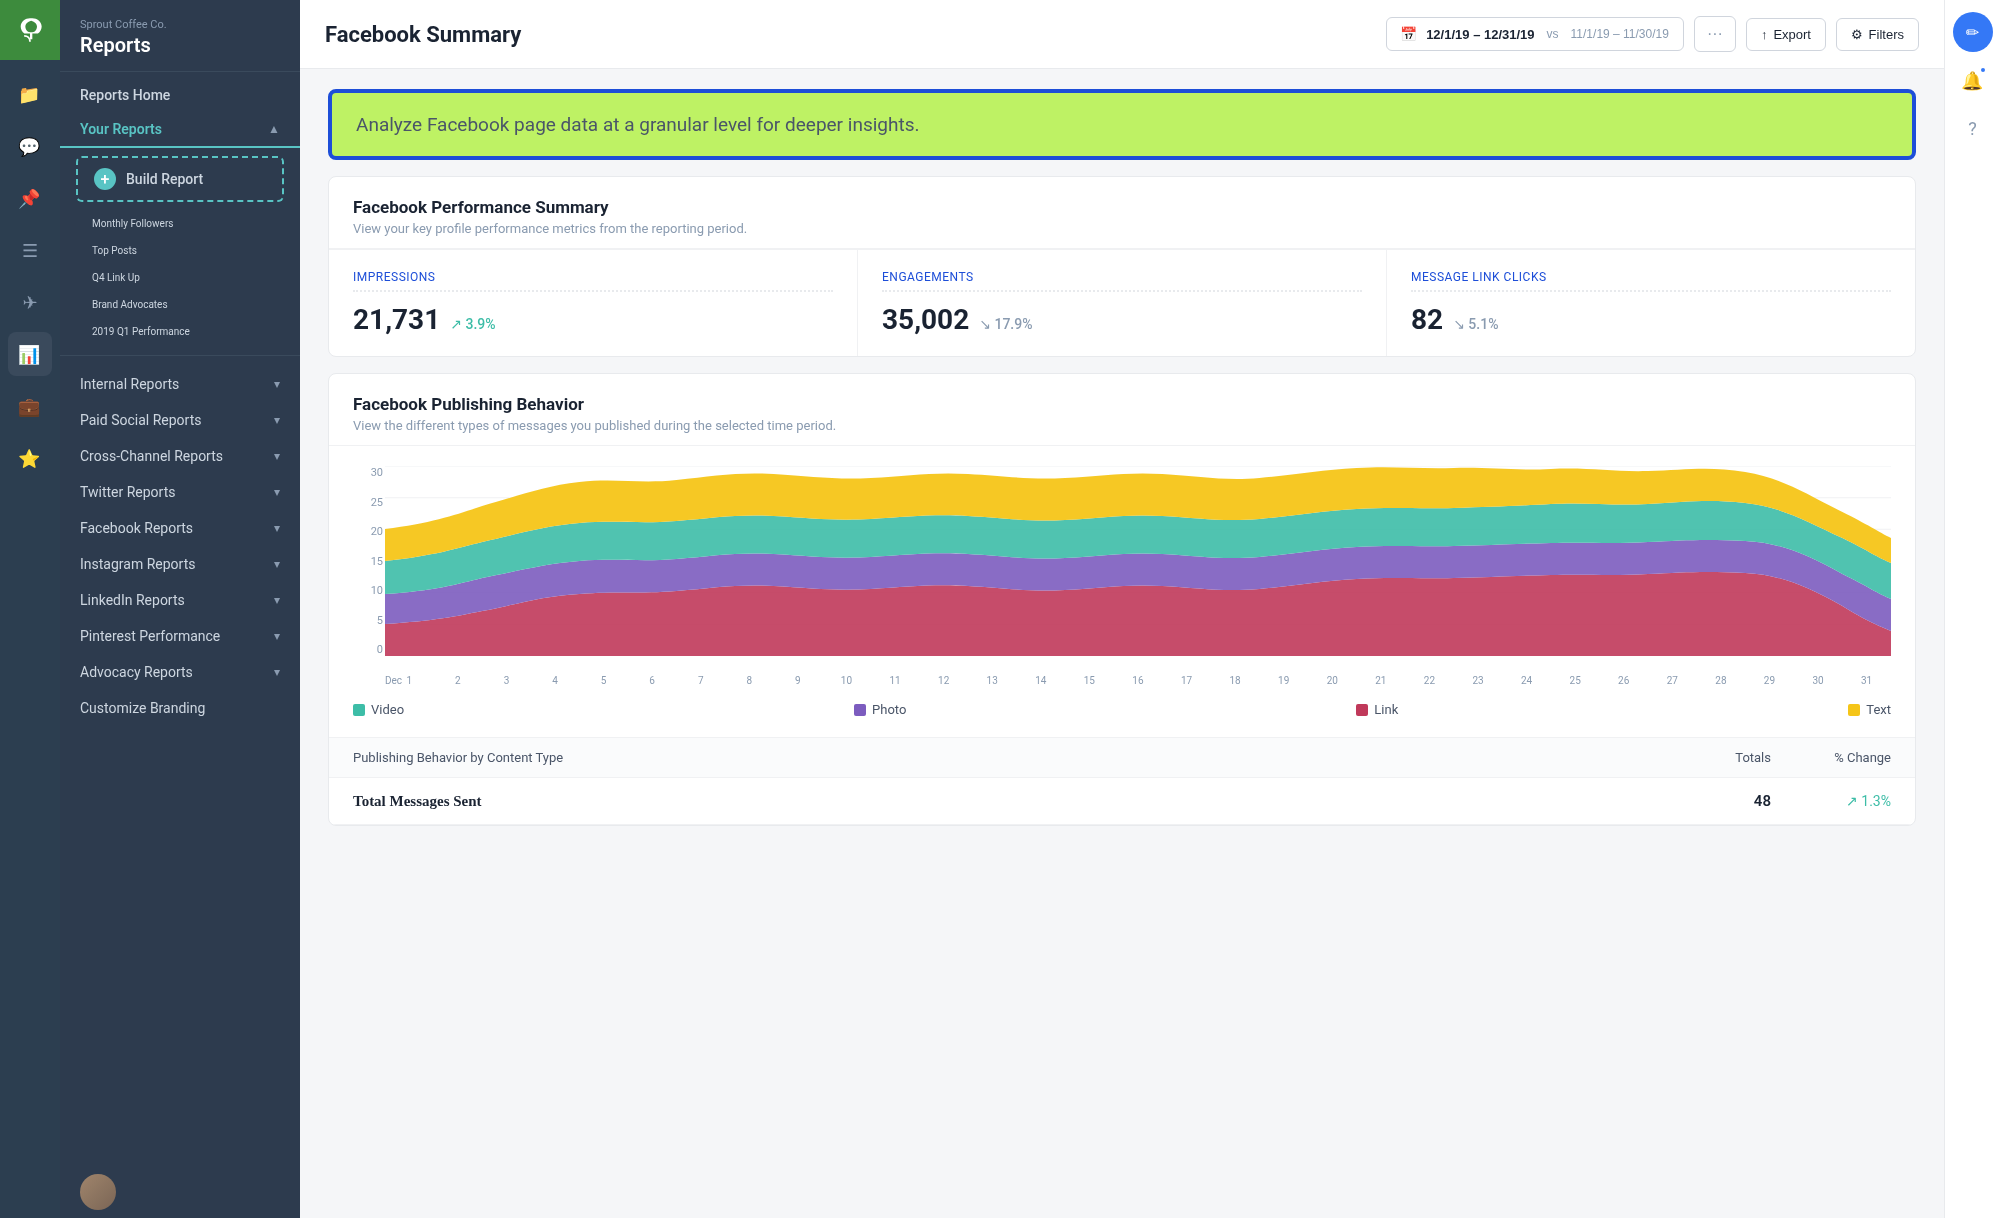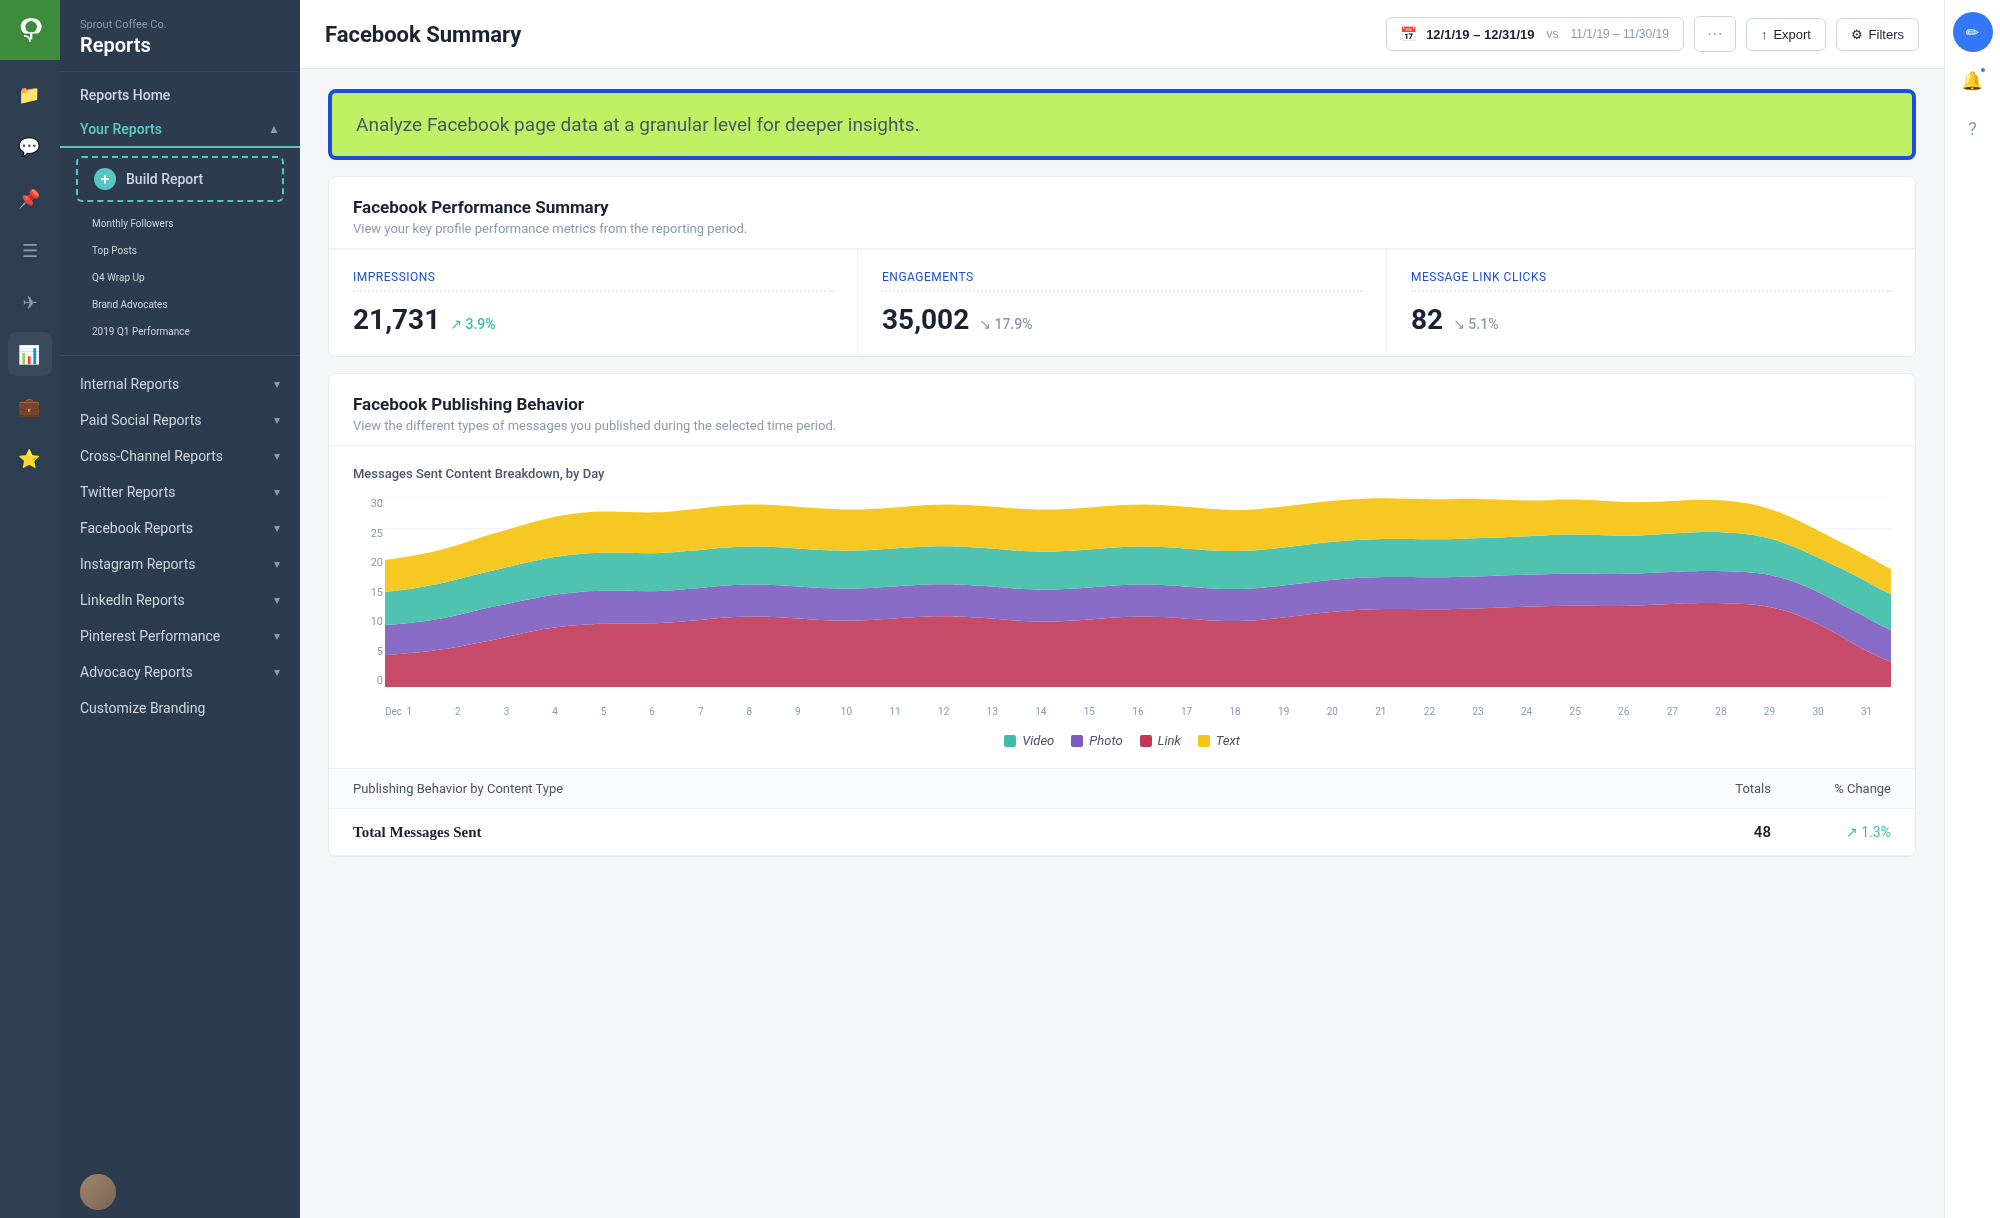--- a/index.html
+++ b/index.html
@@ -351,24 +351,23 @@
       position: absolute;
       left: 0;
       bottom: 0;
     }
     .chart-svg {
       width: 100%;
       height: 100%;
     }
     .chart-legend {
       display: flex;
-      justify-content: center;
+      justify-content: space-between;
       gap: 17px;
       margin-top: 16px;
-      font-style: italic;
     }
     .legend-item {
       display: flex;
       align-items: center;
       gap: 6px;
       font-size: 13px;
       color: #4a5568;
     }
     .legend-dot {
       width: 12px;
@@ -479,21 +478,21 @@
       <div class="plus-icon">+</div>
       <span>Build Report</span>
     </div>
     <div class="sidebar-sub-item">
       <span>Monthly Followers</span>
     </div>
     <div class="sidebar-sub-item">
       <span>Top Posts</span>
     </div>
     <div class="sidebar-sub-item">
-      <span>Q4 Wrap Up</span>
+      <span>Q4 Link Up</span>
     </div>
     <div class="sidebar-sub-item">
       <span>Brand Advocates</span>
     </div>
     <div class="sidebar-sub-item">
       <span>2019 Q1 Performance</span>
     </div>
   </div>
 
   <div class="sidebar-divider"></div>
@@ -606,21 +605,20 @@
       </div>
     </div>
 
     <div class="section-card">
       <div class="section-card-header">
         <div class="section-card-title">Facebook Publishing Behavior</div>
         <div class="section-card-subtitle">View the different types of messages you published during the selected time period.</div>
       </div>
 
       <div class="chart-section">
-        <div class="chart-title">Messages Sent Content Breakdown, by Day</div>
         <div class="chart-container">
 
           <div class="chart-y-axis">
             <span class="chart-y-label">30</span>
             <span class="chart-y-label">25</span>
             <span class="chart-y-label">20</span>
             <span class="chart-y-label">15</span>
             <span class="chart-y-label">10</span>
             <span class="chart-y-label">5</span>
             <span class="chart-y-label">0</span>

